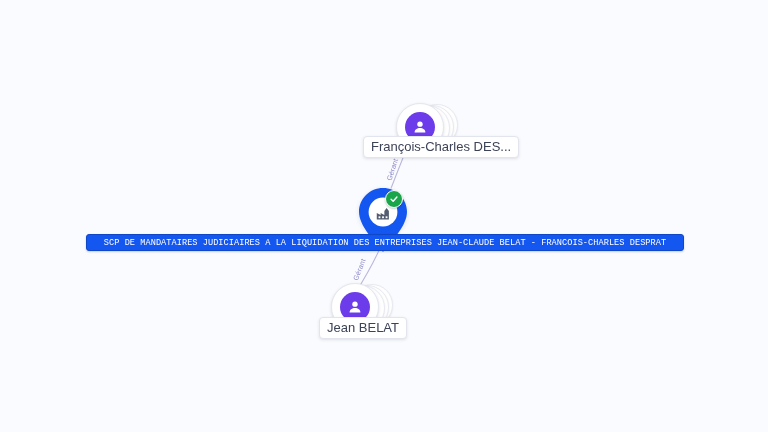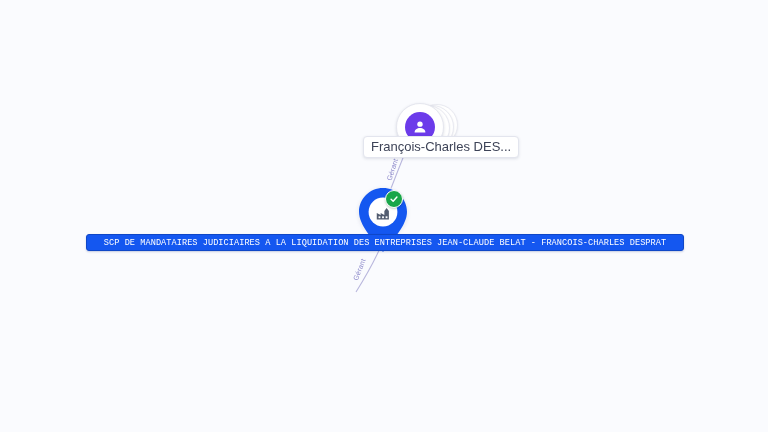--- a/index.html
+++ b/index.html
@@ -204,20 +204,36 @@
       <div class="avatar-circle">
         <svg width="18" height="18" viewBox="0 0 24 24" fill="#ffffff">
           <circle cx="12" cy="8.2" r="3.6"></circle>
           <path d="M4.8 19.2c0-3.8 3.3-6 7.2-6s7.2 2.2 7.2 6z"></path>
         </svg>
       </div>
     </div>
     <div class="node-chip" style="left:-33px; top:33px;">François-Charles DES...</div>
   </div>
 
+  <div class="person-node" style="left:331px; top:283px;">
+    <div class="stack">
+      <div class="stack-card c3"></div>
+      <div class="stack-card c2"></div>
+      <div class="stack-card c1"></div>
+    </div>
+    <div class="avatar-wrap">
+      <div class="avatar-circle">
+        <svg width="18" height="18" viewBox="0 0 24 24" fill="#ffffff">
+          <circle cx="12" cy="8.2" r="3.6"></circle>
+          <path d="M4.8 19.2c0-3.8 3.3-6 7.2-6s7.2 2.2 7.2 6z"></path>
+        </svg>
+      </div>
+    </div>
+    <div class="node-chip" style="left:-12px; top:34px;">Jean BELAT</div>
+  </div>
 
   <div id="company-node">
     <div class="pin-halo"></div>
     <svg class="pin-svg" width="56" height="68" viewBox="0 0 56 68">
       <path d="M27 2 C 13.8 2 3 12.6 3 25.8 C 3 39.5 17.5 54 25.2 64.6
                C 26.1 65.9 27.9 65.9 28.8 64.6 C 36.5 54 51 39.5 51 25.8
                C 51 12.6 40.2 2 27 2 Z" fill="#1457f0"></path>
       <circle cx="27" cy="26" r="14.4" fill="#ffffff"></circle>
     </svg>
     <div class="pin-glyph">

